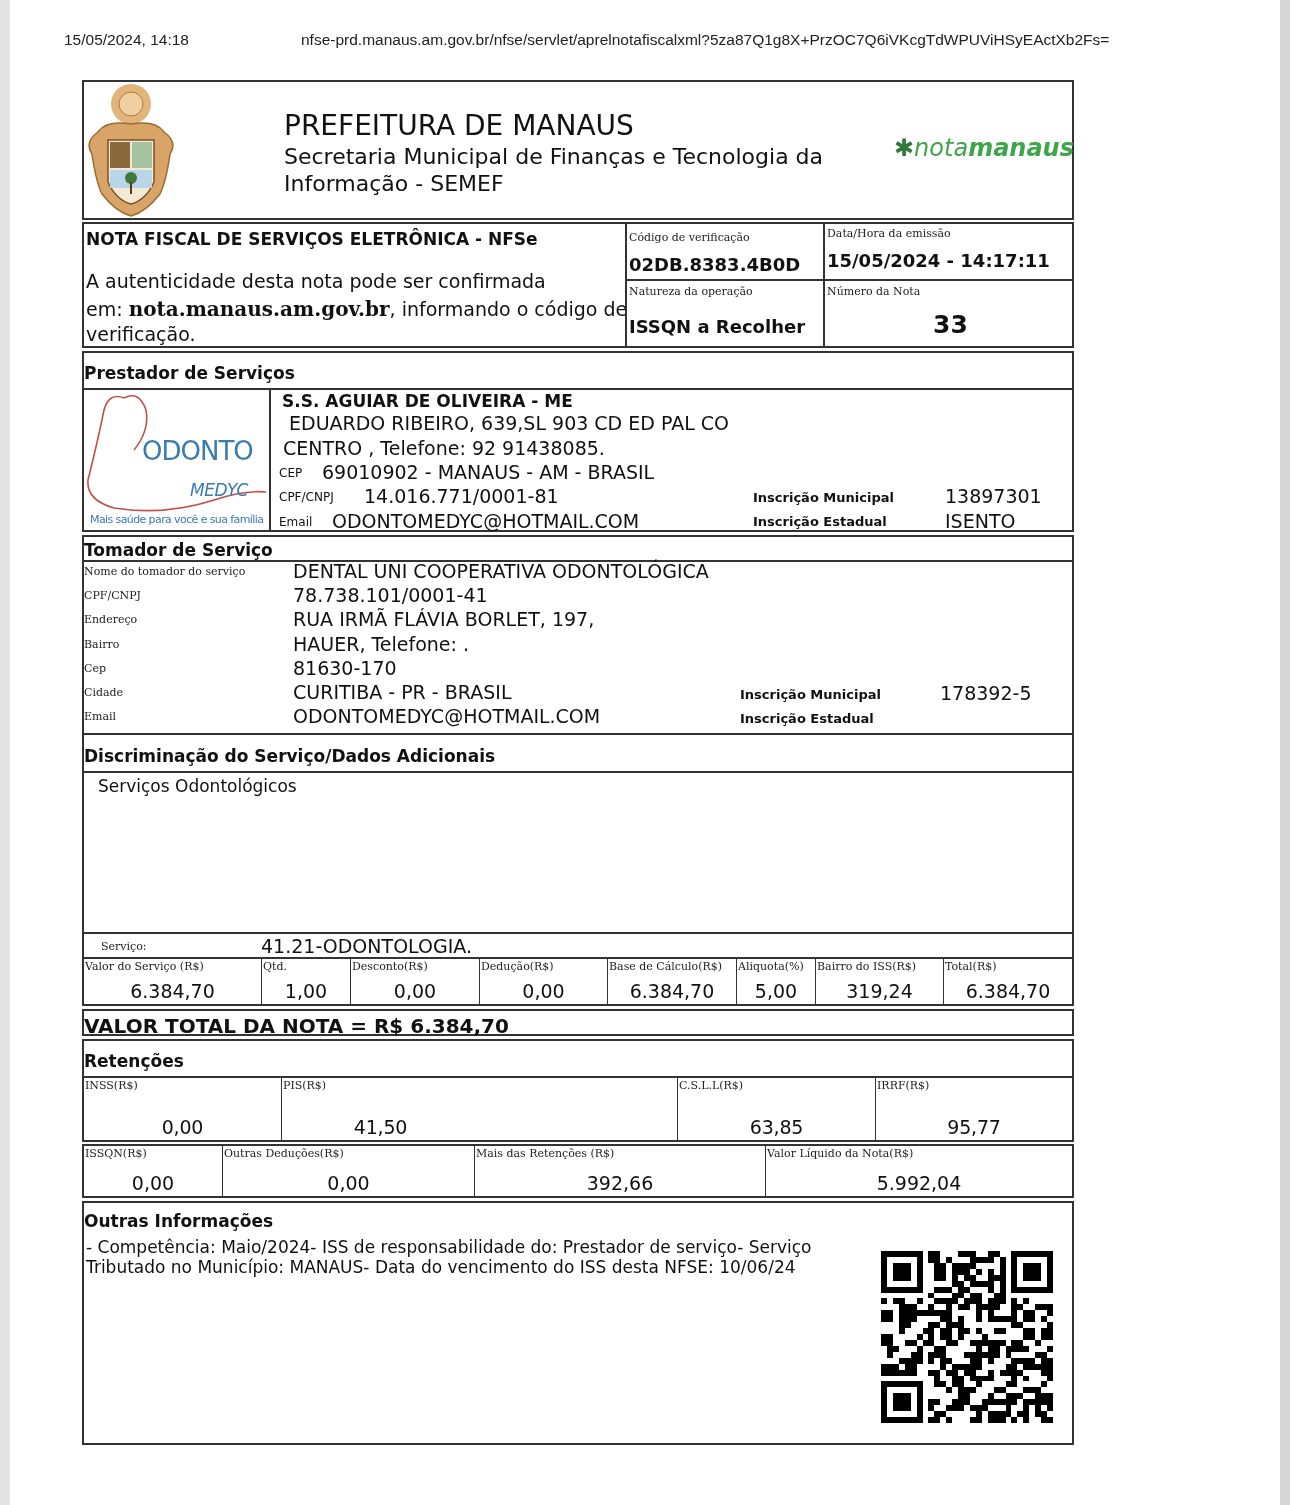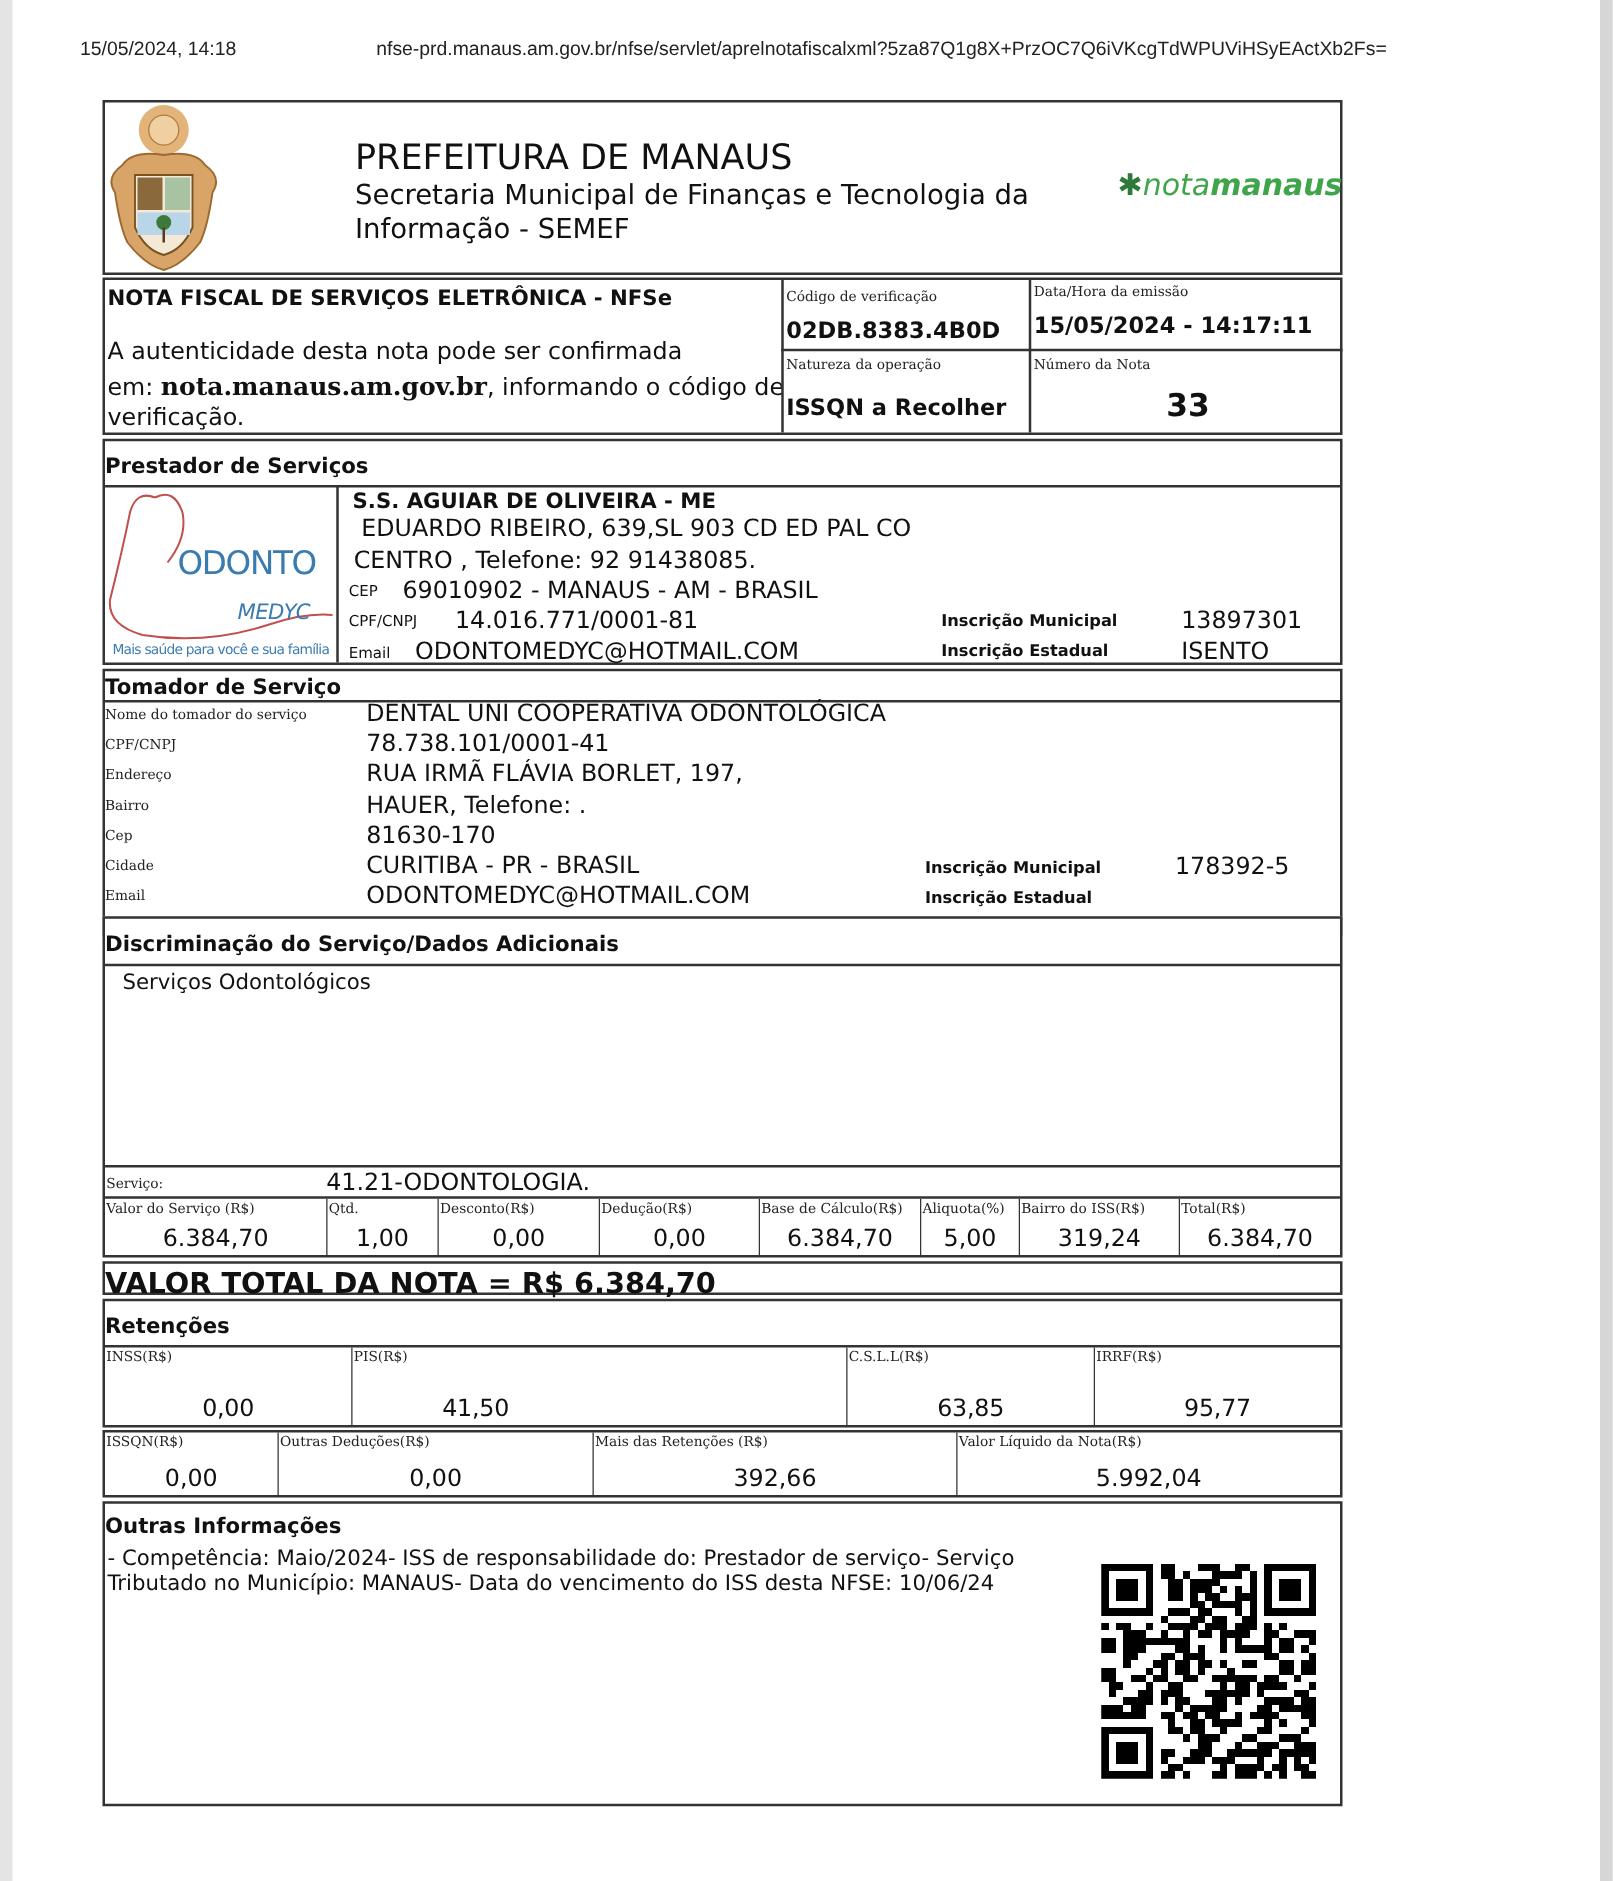--- a/index.html
+++ b/index.html
@@ -129,21 +129,21 @@
     <div class="abs val" style="left:856px;top:145px;">178392-5</div>
     <div class="abs lbl-bold" style="left:656px;top:174px;">Inscrição Estadual</div>
     <div class="abs val" style="left:856px;top:169px;"></div>
   </div>
 
   <div class="box" style="left:72px;top:733px;width:992px;height:273px;">
     <div class="abs center lbl-bold" style="left:0;width:988px;top:11px;font-size:17px;">Discriminação do Serviço/Dados Adicionais</div>
     <div class="hline" style="left:0;width:988px;top:36px;"></div>
     <div class="abs" style="left:14px;top:41px;font-size:17px;">Serviços Odontológicos</div>
     <div class="hline" style="left:0;width:988px;top:197px;"></div>
-    <div class="abs lbl-serif" style="left:1px;top:205px;">Serviço:</div>
+    <div class="abs lbl-serif" style="left:1px;top:205px;padding-left:16px;">Serviço:</div>
     <div class="abs val" style="left:177px;top:200px;">41.21-ODONTOLOGIA.</div>
     <div class="hline" style="left:0;width:988px;top:222px;"></div>
     <div id="valores-row" class="abs" style="left:0;top:224px;width:988px;height:45px;">
         <div class="cell" style="left: 0px; top: 0px; width: 177px; height: 100%; border-left: none;">
           <div class="l">Valor do Serviço (R$)</div>
           <div class="v">6.384,70</div>
         </div>
         <div class="cell" style="left: 177px; top: 0px; width: 89px; height: 100%;">
           <div class="l">Qtd.</div>
           <div class="v">1,00</div>
@@ -169,21 +169,21 @@
           <div class="v">319,24</div>
         </div>
         <div class="cell" style="left: 859px; top: 0px; width: 129px; height: 100%;">
           <div class="l">Total(R$)</div>
           <div class="v">6.384,70</div>
         </div>
       </div>
   </div>
 
   <div class="box" style="left:72px;top:1009px;width:992px;height:27px;">
-    <div class="abs center lbl-bold" style="left:0;width:988px;top:3px;font-size:23px;">VALOR TOTAL DA NOTA = R$ 6.384,70</div>
+    <div class="abs center lbl-bold" style="left:0;width:988px;top:3px;font-size:20px;">VALOR TOTAL DA NOTA = R$ 6.384,70</div>
   </div>
 
   <div class="box" style="left:72px;top:1039px;width:992px;height:103px;">
     <div class="abs center lbl-bold" style="left:0;width:988px;top:10px;font-size:17px;">Retenções</div>
     <div class="hline" style="left:0;width:988px;top:35px;"></div>
     <div id="ret-row1" class="abs" style="left:0;top:37px;width:988px;height:62px;">
         <div class="cell" style="left: 0px; top: 0px; width: 197px; height: 100%; border-left: none;">
           <div class="l">INSS(R$)</div>
           <div class="v condensed">0,00</div>
         </div>

